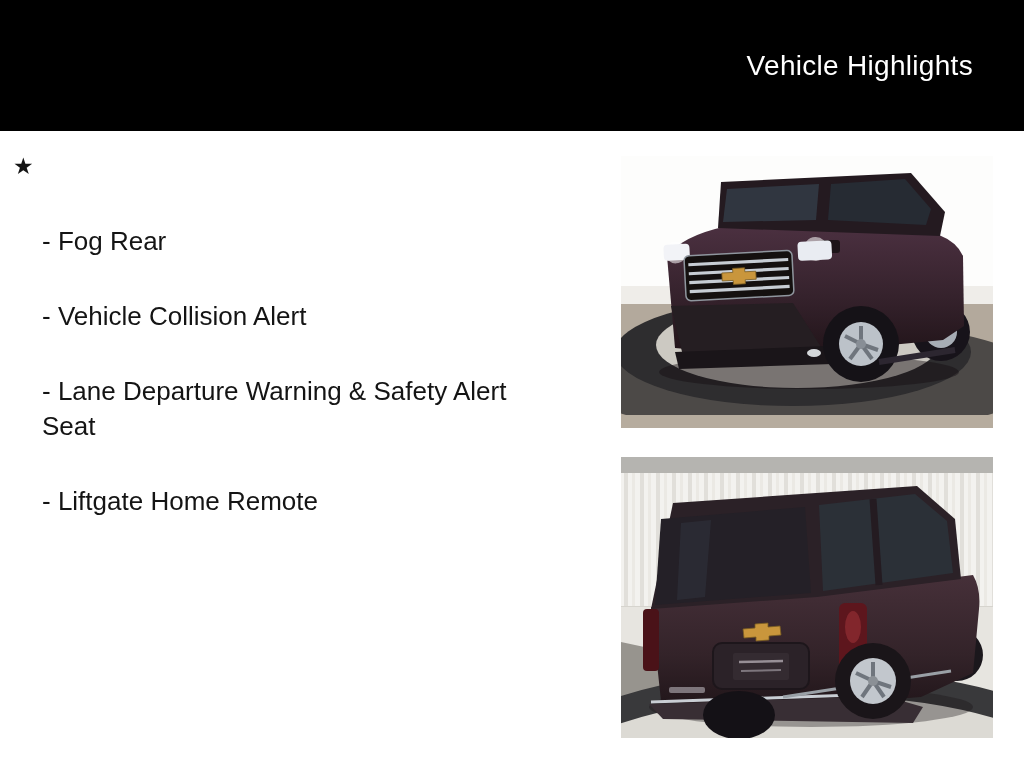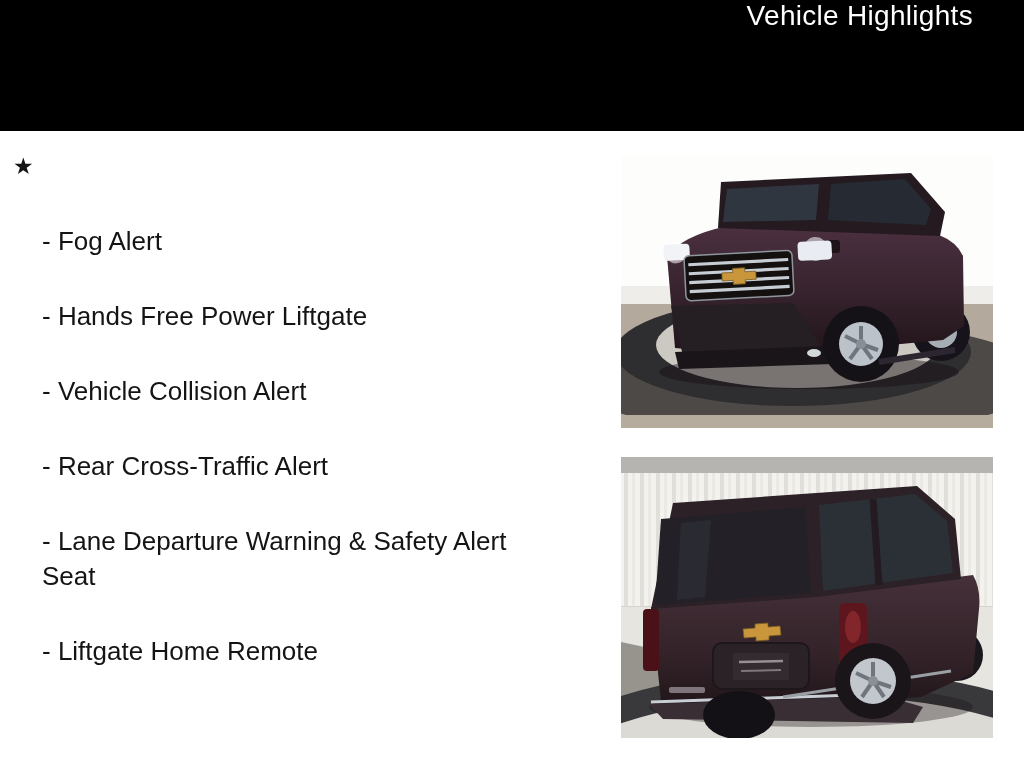--- a/index.html
+++ b/index.html
@@ -5,21 +5,21 @@
   html,body { margin:0; padding:0; }
   body {
     width:1024px; height:768px; position:relative; overflow:hidden;
     background:#ffffff;
     font-family:"Liberation Sans", sans-serif;
     -webkit-font-smoothing:antialiased;
   }
   .header {
     position:absolute; left:0; top:0; width:1024px; height:131px;
     background:var(--header-bg,#000000);
-    display:flex; justify-content:flex-end;
+    display:flex; align-items:center; justify-content:flex-end;
     padding-right:51px; box-sizing:border-box;text-decoration:underline;
   }
   .header-title {
     color:var(--header-text,#ffffff);
     font-size:28px; font-weight:400; letter-spacing:0.3px;
   }
   .list {
     position:absolute; left:13px; top:149px; width:520px;
     color:var(--body-text,#141414);
     font-size:26px; line-height:35px;
@@ -40,24 +40,22 @@
 
 <div class="header">
   <div class="header-title">Vehicle Highlights</div>
 </div>
 
 <div class="list">
   <div class="group-line">
     <span class="star">★</span>
   </div>
   <div>
-      <div class="item">- Fog Alert</div>
-      <div class="item">- Hands Free Power Liftgate</div>
+      <div class="item">- Fog Rear</div>
       <div class="item">- Vehicle Collision Alert</div>
-      <div class="item">- Rear Cross-Traffic Alert</div>
       <div class="item">- Lane Departure Warning &amp; Safety Alert Seat</div>
       <div class="item">- Liftgate Home Remote</div>
     </div>
 </div>
 
 <div class="photo" id="photo-front">
 <svg viewBox="0 0 372 272">
   <defs>
     <linearGradient id="bodyG1" x1="0" y1="0" x2="0" y2="1">
       <stop offset="0" stop-color="#4b3040"></stop>

